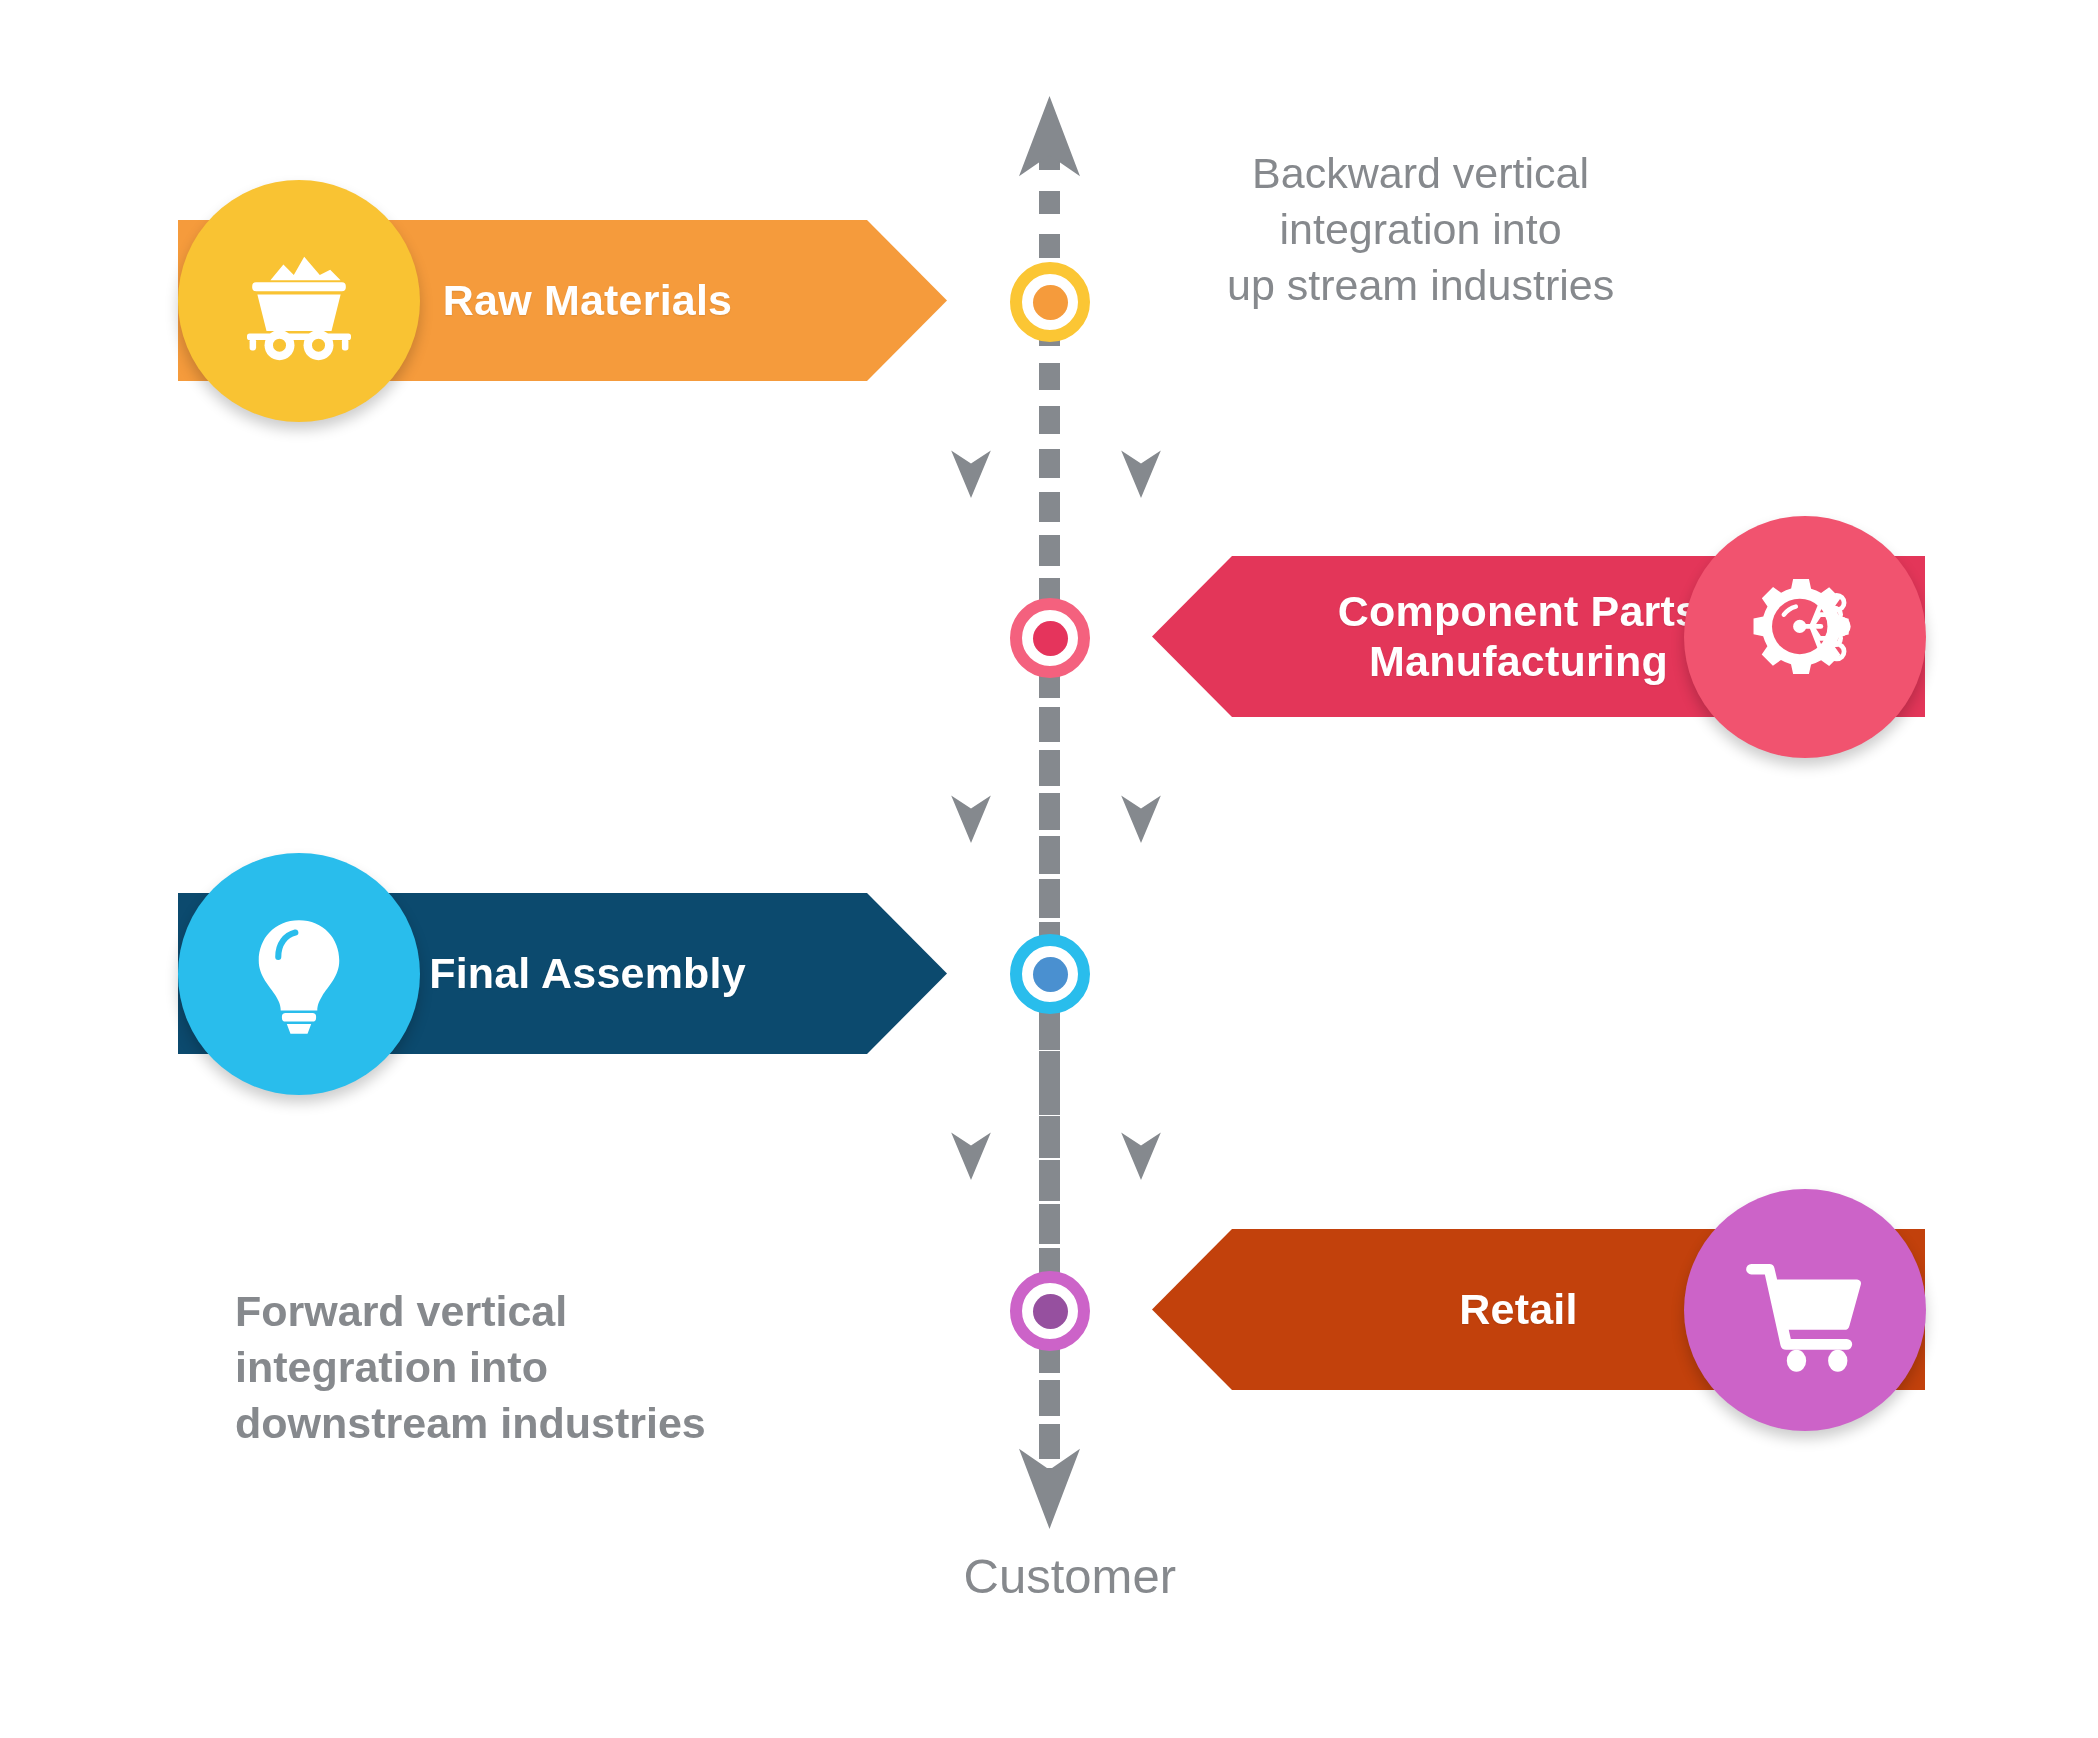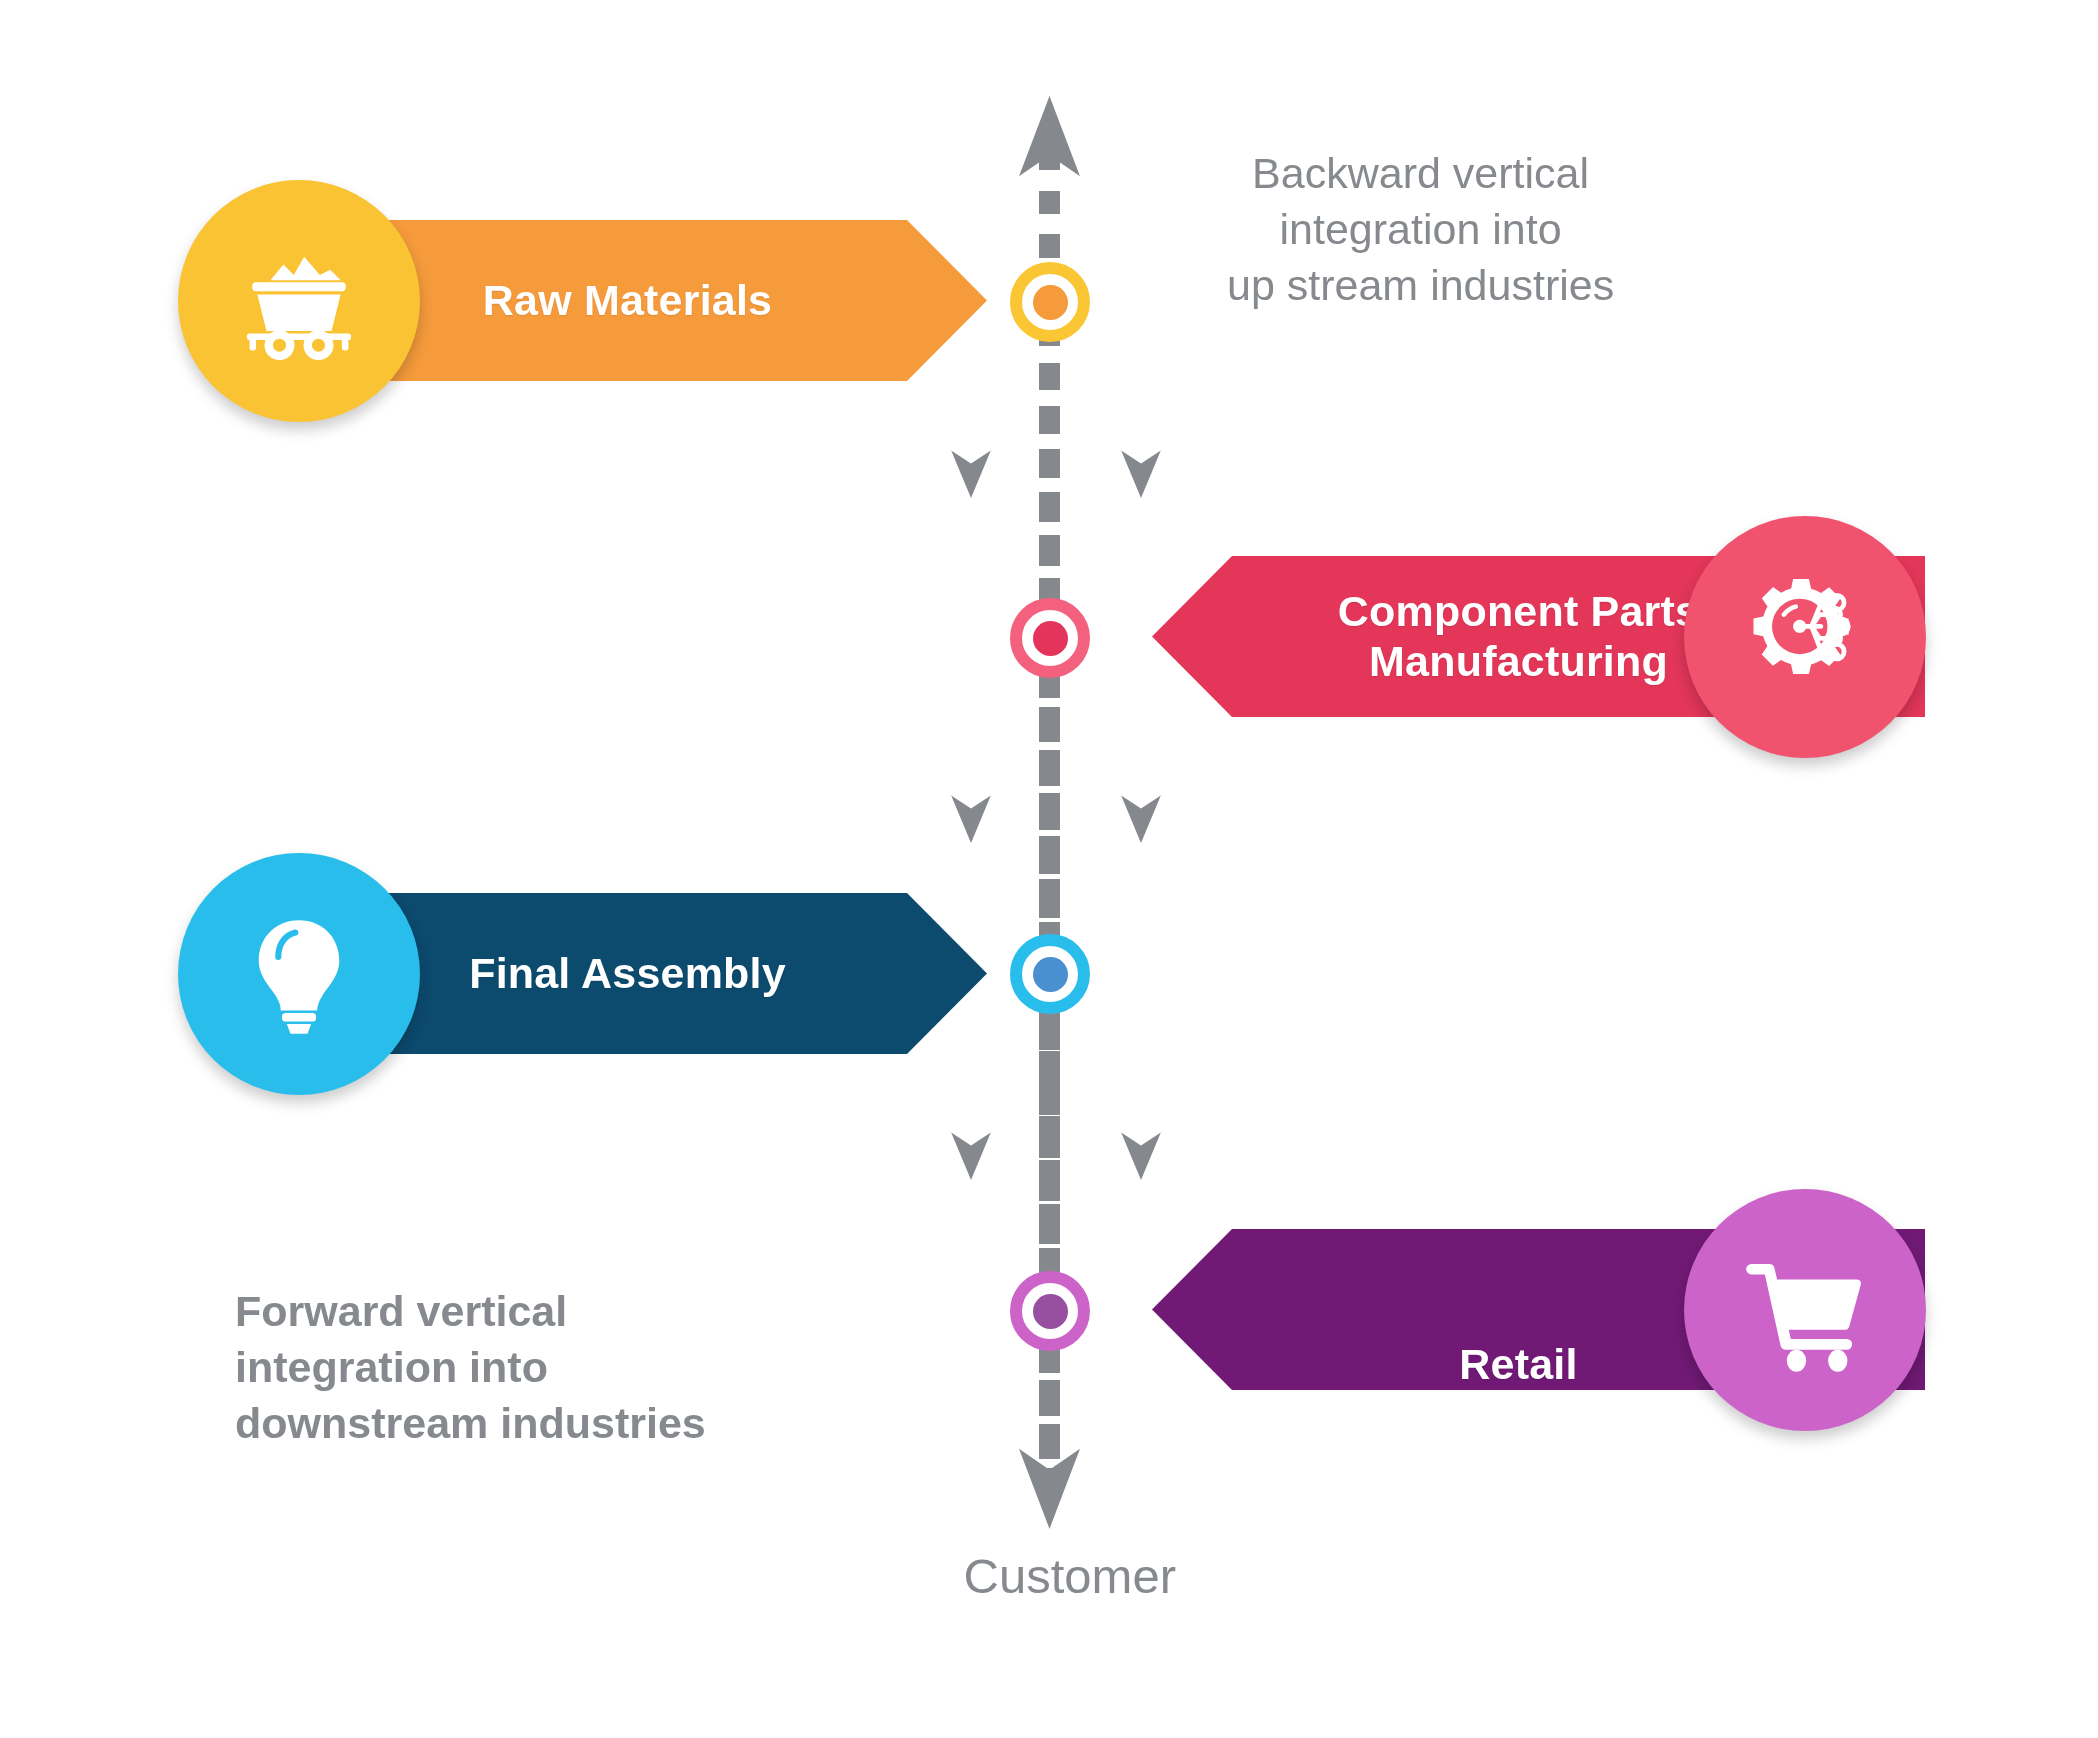--- a/index.html
+++ b/index.html
@@ -90,21 +90,20 @@
     width: 100%;
     text-align: center;
     text-shadow: 0 0.9px 1.7px rgba(0,0,0,0.10);
   }
 
   
   .banner.to-right {
     clip-path: polygon(0 0, calc(100% - 80px) 0, 100% 50%, calc(100% - 80px) 100%, 0 100%);
     padding-left: 130px;
     padding-right: 80px;
-    margin-left: 40px;
   }
   
   .banner.to-left {
     clip-path: polygon(80px 0, 100% 0, 100% 100%, 80px 100%, 0 50%);
     padding-left: 80px;
     padding-right: 120px;
   }
 
   
   .disc {
@@ -288,21 +287,21 @@
         <path d="M40 91 L60 91 L57 99 L43 99 Z" fill="#fff"></path>
       </svg>
     </div>
   </div>
 
   <div class="node" id="node-2" style="left: 1010px; top: 934px; border: 12px solid rgb(41, 189, 236);">
     <div class="node-core" id="node-core-2" style="background: rgb(74, 144, 208);"></div>
   </div>
 
   <div class="row" style="left:0; top:1229px;">
-    <div class="banner to-left" id="banner-3" style="left: 1152px; width: 773px; background: #701a75; align-items: flex-end;">
+    <div class="banner to-left" id="banner-3" style="left: 1152px; width: 773px; background: #c2410c;">
       <div class="banner-label">Retail</div>
     </div>
     <div class="disc" id="disc-3" style="left: 1684px; top: -40px; background: rgb(204, 99, 200);">
       <svg width="129" height="129" viewBox="0 0 100 100">
         <path d="M8 14 h14 a4 4 0 0 1 3.9 3.1 L28 26 h62 a3 3 0 0 1 2.9 3.8
                  L84 62 a4 4 0 0 1 -3.9 3 H37 l1.6 7 H82 a4.2 4.2 0 0 1 0 8.4
                  H35 a4.5 4.5 0 0 1 -4.4 -3.5 L18.5 22 H8 a4 4 0 0 1 0 -8 Z" fill="#fff"></path>
         <ellipse cx="43" cy="89" rx="7.5" ry="8.5" fill="#fff"></ellipse>
         <ellipse cx="75" cy="89" rx="7.5" ry="8.5" fill="#fff"></ellipse>
       </svg>

